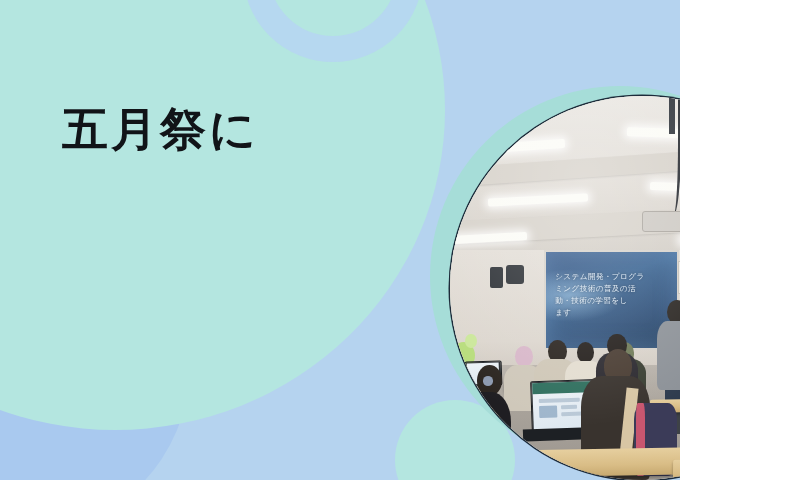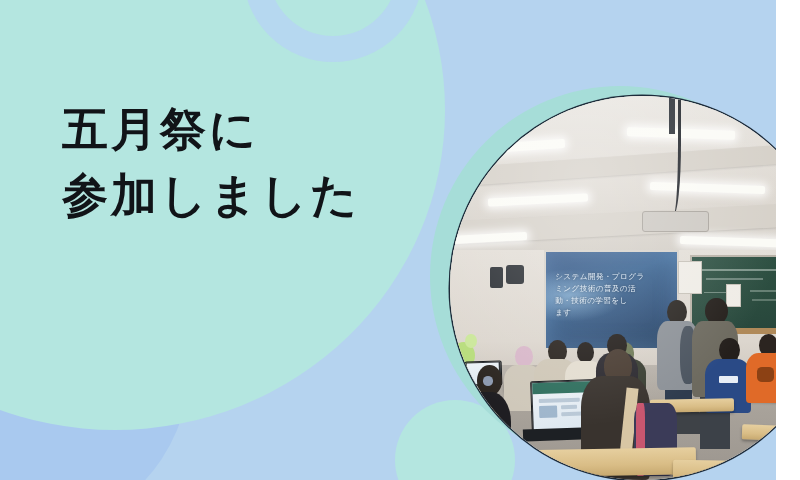--- a/index.html
+++ b/index.html
@@ -7,21 +7,21 @@
     margin: 0;
     padding: 0;
     background: #ffffff;
   }
   body {
     font-family: "Liberation Sans", "DejaVu Sans", sans-serif;
   }
 
   #banner {
     position: relative;
-    width: 776px;
+    width: 680px;
     height: 480px;
     overflow: hidden;
     background: #b5d3ef;
   }
 
   
   .blob {
     position: absolute;
     border-radius: 50%;
     pointer-events: none;
@@ -345,21 +345,20 @@
 <div id="banner">
 
   <div class="blob" id="blob-periwinkle"></div>
   <div class="blob" id="blob-mint-main"></div>
   <div class="blob" id="blob-mint-low"></div>
   <div class="blob" id="blob-ring"></div>
   <div class="blob" id="blob-mint-photo"></div>
 
   <div id="title-block">
     <span class="title-line">五月祭に</span>
-    <span class="title-line">参加しました</span>
   </div>
 
   <div id="photo-circle">
     <div id="photo-scene">
 
       <div class="ph" id="ceiling"></div>
       <div class="ph ceil-beam" id="beam-1"></div>
       <div class="ph ceil-beam" id="beam-2"></div>
       <div class="ph ceil-beam" id="beam-3"></div>
 

